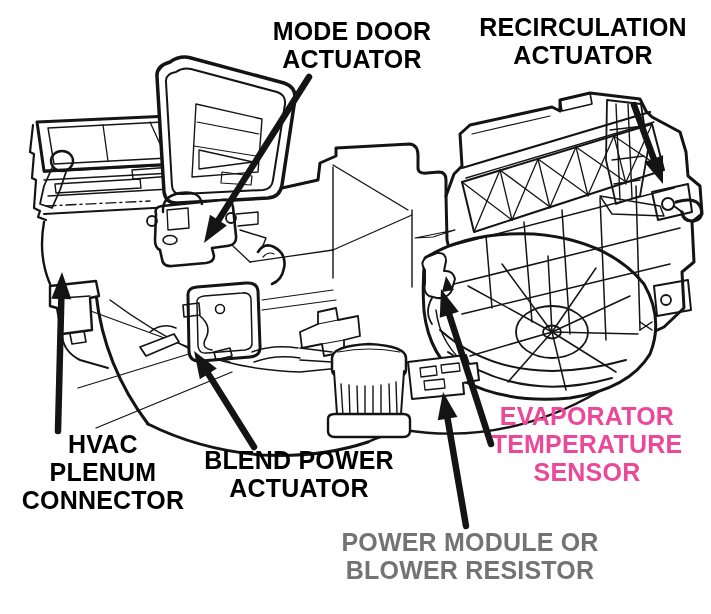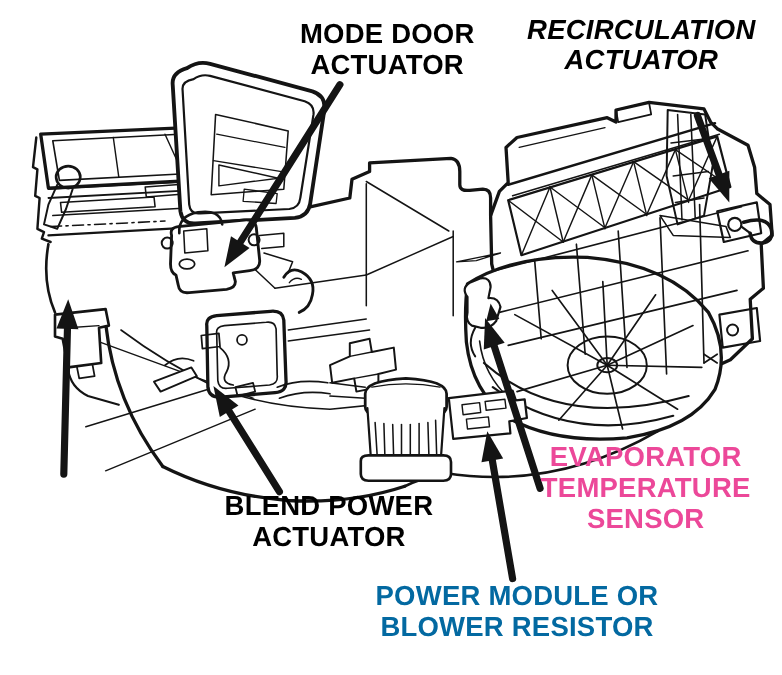--- a/index.html
+++ b/index.html
@@ -256,31 +256,36 @@
           <polygon points="443,392 457.4234072522738,416.91917581371933 437.7116625117874,420.30253498559387" fill="#141414" stroke="none"></polygon>
         </g>
       </g>
   </svg>
 
   <div id="labels-layer">
       <div class="lbl" style="left: 352px; top: 17px; color: rgb(0, 0, 0);">
         <div>MODE DOOR</div>
         <div>ACTUATOR</div>
       </div>
-      <div class="lbl" style="left: 583px; top: 13px; color: rgb(0, 0, 0); font-style: italic;">
+      <div class="lbl" style="left: 583px; top: 13px; color: rgb(0, 0, 0);">
         <div>RECIRCULATION</div>
         <div>ACTUATOR</div>
+      </div>
+      <div class="lbl" style="left: 103px; top: 430px; color: rgb(0, 0, 0);">
+        <div>HVAC</div>
+        <div>PLENUM</div>
+        <div>CONNECTOR</div>
       </div>
       <div class="lbl" style="left: 299px; top: 446px; color: rgb(0, 0, 0);">
         <div>BLEND POWER</div>
         <div>ACTUATOR</div>
       </div>
       <div class="lbl" style="left: 587px; top: 402px; color: #ec4899;">
         <div>EVAPORATOR</div>
         <div>TEMPERATURE</div>
         <div>SENSOR</div>
       </div>
-      <div class="lbl" style="left: 470px; top: 528px; color: #0369a1;">
+      <div class="lbl" style="left: 470px; top: 528px; color: #737373;">
         <div>POWER MODULE OR</div>
         <div>BLOWER RESISTOR</div>
       </div>
     </div>
 </div>
 
 </body></html>

